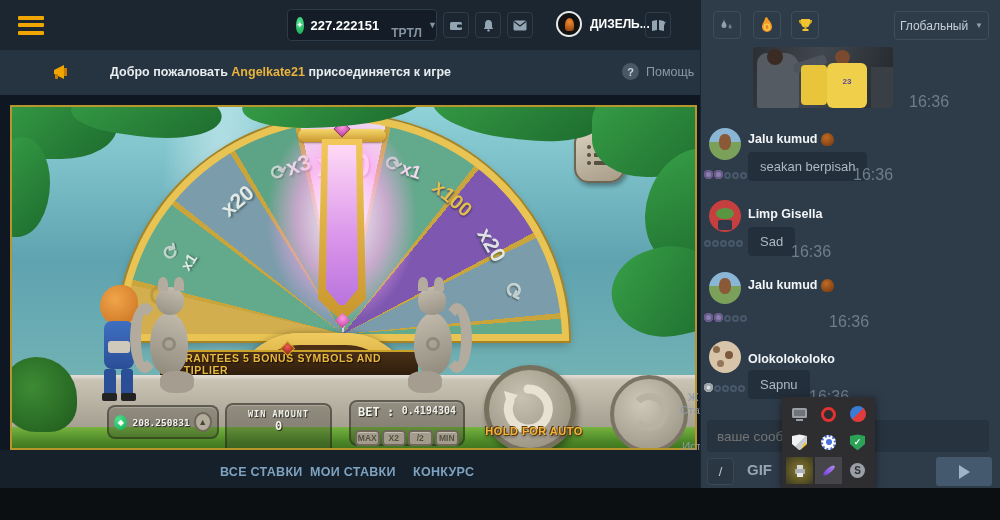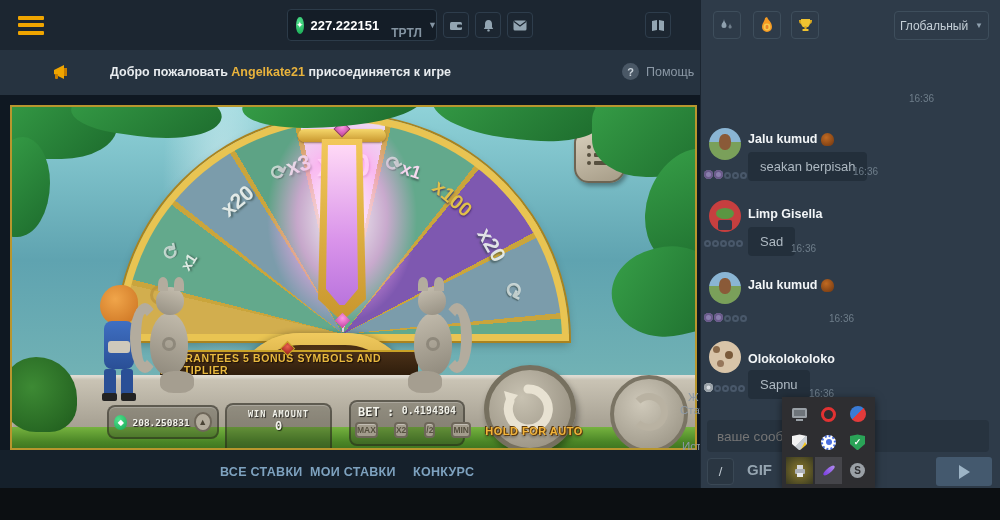--- a/index.html
+++ b/index.html
@@ -36,21 +36,21 @@
   .stbtn { background:#a39c8d; border:2px solid #6e675a; border-radius:4px; color:#55503f; font-size:8.5px; font-weight:800; display:flex; align-items:center; justify-content:center; box-shadow:inset 0 1px 0 rgba(255,255,255,.35); }
   .gametxt { color:#f2f2ea; text-shadow:1px 1px 1px rgba(0,0,0,.7); font-family:"DejaVu Sans Mono", monospace; }
 
   
   .tab { color:#7ea2bf; font-weight:bold; font-size:12.5px; letter-spacing:.3px; }
 
   
   #chat { left:700px; top:0; width:344px; height:520px; background:#2e3b49; border-left:1px solid #1b2530; }
   .bubble { background:#232f3b; border-radius:4px; color:#aeb9c2; font-size:13px; padding:7px 12px; display:inline-block; }
   .mname { color:#f2f5f7; font-weight:bold; font-size:12.5px; }
-  .mtime { color:#6e7d8a; font-size:10px;text-align:right; }
+  .mtime { color:#6e7d8a; font-size:16px;text-align:right; }
   .avatar { width:32px; height:32px; border-radius:50%; overflow:hidden; position:absolute; }
   .dot { width:7px; height:7px; border-radius:50%; border:2px solid #49586a; display:inline-block; margin-right:1px; }
   .dot.fill { border:none; width:9px; height:9px; background:#8a7fae; box-shadow:inset 0 0 0 2px #6a5a8a; }
   .dot.silver { border:none; width:9px; height:9px; background:#d8dde2; box-shadow:inset 0 0 0 2.5px #9aa2a8; }
 
   
   #taskbar { left:0; top:488px; width:1000px; height:32px; background:#0c0f12; }
 
   
   #flyout { left:782px; top:397px; width:93px; height:91px; background:#2e2e31; box-shadow:0 2px 8px rgba(0,0,0,.5); display:grid; grid-template-columns:repeat(3,1fr); align-items:center; justify-items:center; padding:3px; }
@@ -81,20 +81,27 @@
     <svg width="13" height="13" viewBox="0 0 13 13">
         <path d="M6.5 1 C4 1 3 3 3 5 L3 8 L1.8 10 L11.2 10 L10 8 L10 5 C10 3 9 1 6.5 1Z" fill="#93a5b2"></path>
         <circle cx="6.5" cy="11.4" r="1.2" fill="#93a5b2"></circle>
       </svg>
   </div>
   <div class="abs ic-btn" style="left:507px;top:12px;width:26px;height:26px;cursor:pointer;">
     <svg width="14" height="11" viewBox="0 0 14 11">
         <rect x="0.5" y="0.5" width="13" height="10" rx="1.5" fill="#93a5b2"></rect>
         <path d="M1 1.5 L7 6 L13 1.5" stroke="#1c2631" stroke-width="1.2" fill="none"></path>
       </svg>
+  </div>
+  <div class="abs" style="left:556px;top:11px;display:flex;align-items:center;cursor:pointer;">
+    <span class="avatar" style="position:relative;width:26px;height:26px;background:#121212;border:2px solid #e8eaec;">
+      <span style="position:absolute;left:7px;top:5px;width:9px;height:13px;background:radial-gradient(circle at 50% 30%,#f08a30,#90400a);border-radius:50% 50% 30% 30%;"></span>
+    </span>
+    <span style="color:#fff;font-weight:bold;font-size:12px;margin-left:8px;">ДИЗЕЛЬ...</span>
+    <span style="color:#8494a2;font-size:9px;margin-left:9px;">▼</span>
   </div>
   <div class="abs ic-btn" style="left:645px;top:12px;width:26px;height:26px;cursor:pointer;">
     <svg width="14" height="13" viewBox="0 0 14 13">
         <path d="M1 2 L6 1 L6 11 L1 12 Z" fill="#93a5b2"></path>
         <path d="M13 2 L8 1 L8 11 L13 12 Z" fill="#93a5b2"></path>
       </svg>
   </div>
 </div>
 
 <div class="abs" id="notif">
@@ -216,21 +223,21 @@
   </div>
   <div class="abs stonebox" style="left:213px;top:296px;width:107px;height:56px;text-align:center;padding-top:4px;">
     <div class="gametxt" style="font-size:8.5px;font-weight:bold;letter-spacing:1px;">WIN AMOUNT</div>
     <div class="gametxt" style="font-size:12px;font-weight:bold;">0</div>
   </div>
   <div class="abs stonebox" style="left:337px;top:293px;width:116px;height:46px;padding:3px 4px;">
     <div style="display:flex;justify-content:space-between;padding:0 3px;">
       <span class="gametxt" style="font-size:12px;font-weight:bold;">BET :</span>
       <span class="gametxt" style="font-size:10px;font-weight:bold;">0.4194304</span>
     </div>
-    <div style="display:flex;gap:16px;margin-top:3px;">
+    <div style="display:flex;gap:2px;margin-top:11px;">
       <span class="stbtn" style="width:26px;height:16px;cursor:pointer;">MAX</span>
       <span class="stbtn" style="width:26px;height:16px;cursor:pointer;">X2</span>
       <span class="stbtn" style="width:26px;height:16px;cursor:pointer;">/2</span>
       <span class="stbtn" style="width:26px;height:16px;cursor:pointer;">MIN</span>
     </div>
   </div>
 
   <div class="abs" style="left:472px;top:258px;width:92px;height:88px;border-radius:50%;background:radial-gradient(circle at 40% 35%,#c8c2b2,#8e8778);border:5px solid #76705f;cursor:pointer;box-shadow:2px 4px 6px rgba(0,0,0,.35);">
     <svg width="56" height="56" viewBox="0 0 56 56" style="margin:11px;">
       <path d="M28 8 A20 20 0 1 1 10 20" fill="none" stroke="#e8e2d2" stroke-width="9" stroke-linecap="round"></path>
@@ -277,20 +284,31 @@
         <path d="M14 2 L12 2 L12 6 A3 3 0 0 0 14 3 Z" fill="#d9a81e"></path>
         <rect x="6.5" y="8" width="2" height="3" fill="#d9a81e"></rect>
         <rect x="4.5" y="11" width="6" height="2" rx="0.5" fill="#f0c330"></rect>
       </svg>
   </div>
   <div class="abs chip" style="left:193px;top:11px;width:95px;height:29px;display:flex;align-items:center;justify-content:center;gap:7px;cursor:pointer;">
     <span style="font-size:12px;">Глобальный</span>
     <span style="font-size:8px;color:#8fa0ae;">▼</span>
   </div>
 
+  <div class="abs" style="left:52px;top:47px;width:140px;height:61px;border-radius:3px;overflow:hidden;background:linear-gradient(105deg,#2b2f35,#41474f 45%,#24282d);cursor:pointer;">
+    <div class="abs" style="left:4px;top:6px;width:42px;height:55px;background:#555b63;border-radius:10px 14px 2px 2px;"></div>
+    <div class="abs" style="left:14px;top:2px;width:16px;height:16px;border-radius:50%;background:#3a2c24;"></div>
+    <div class="abs" style="left:40px;top:12px;width:34px;height:10px;background:#4e545c;border-radius:4px;transform:rotate(-18deg);"></div>
+    <div class="abs" style="left:48px;top:18px;width:26px;height:40px;background:#e8c53a;border-radius:4px;"></div>
+    <div class="abs" style="left:82px;top:3px;width:15px;height:15px;border-radius:50%;background:#7a4a2e;"></div>
+    <div class="abs" style="left:74px;top:16px;width:40px;height:45px;background:#f0d04a;border-radius:6px;text-align:center;">
+      <span style="font-size:8px;font-weight:bold;color:#5a4a9a;display:block;margin-top:14px;">23</span>
+    </div>
+    <div class="abs" style="left:118px;top:20px;width:22px;height:41px;background:#3a3f46;"></div>
+  </div>
   <span class="abs mtime" style="left:208px;top:93px;">16:36</span>
 
   <div class="avatar" style="left:8px;top:128px;background:linear-gradient(#8ab5d4 45%,#7aa05a 45%);">
     <span class="abs" style="left:10px;top:6px;width:12px;height:16px;border-radius:45%;background:#8a5a38;"></span>
   </div>
   <div class="abs" style="left:47px;top:132px;display:flex;align-items:center;gap:4px;">
     <span class="mname">Jalu kumud</span>
     <span style="width:13px;height:13px;border-radius:50% 50% 40% 40%;background:radial-gradient(circle at 40% 35%,#c06a22,#6e3510);display:inline-block;"></span>
   </div>
   <div class="abs bubble" style="left:47px;top:152px;">seakan berpisah</div>

